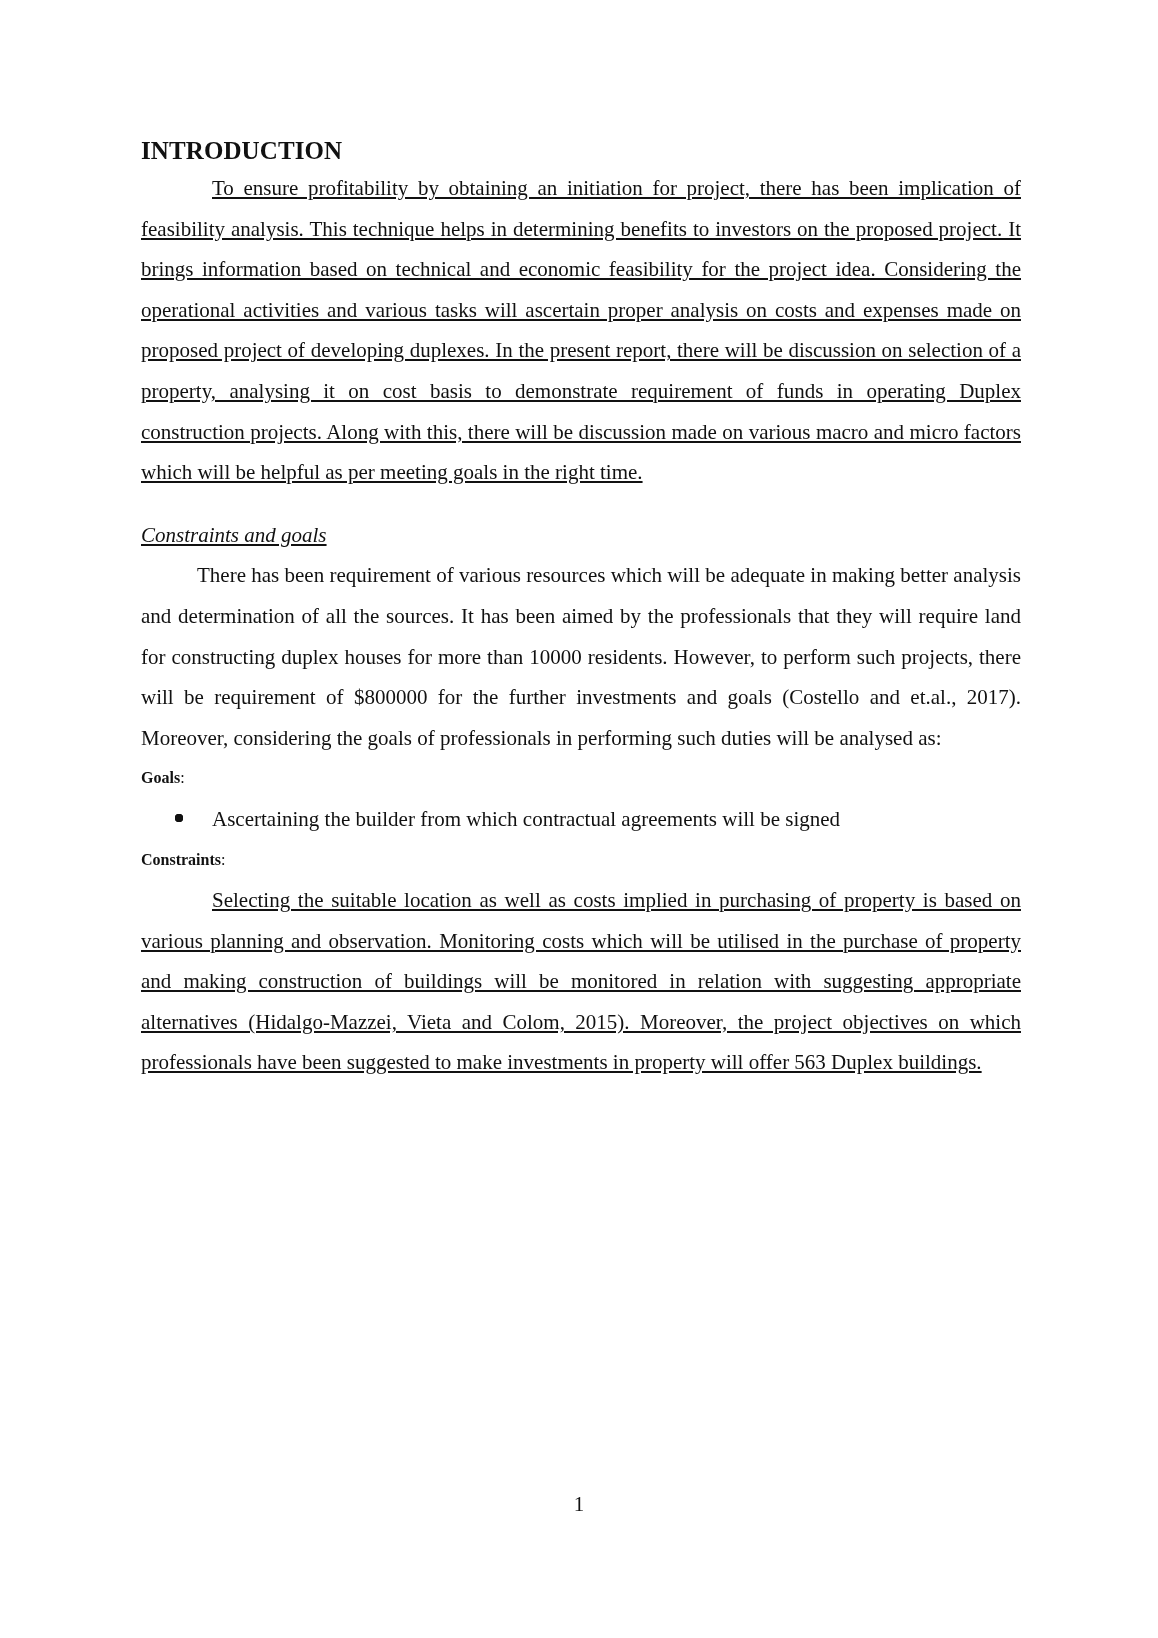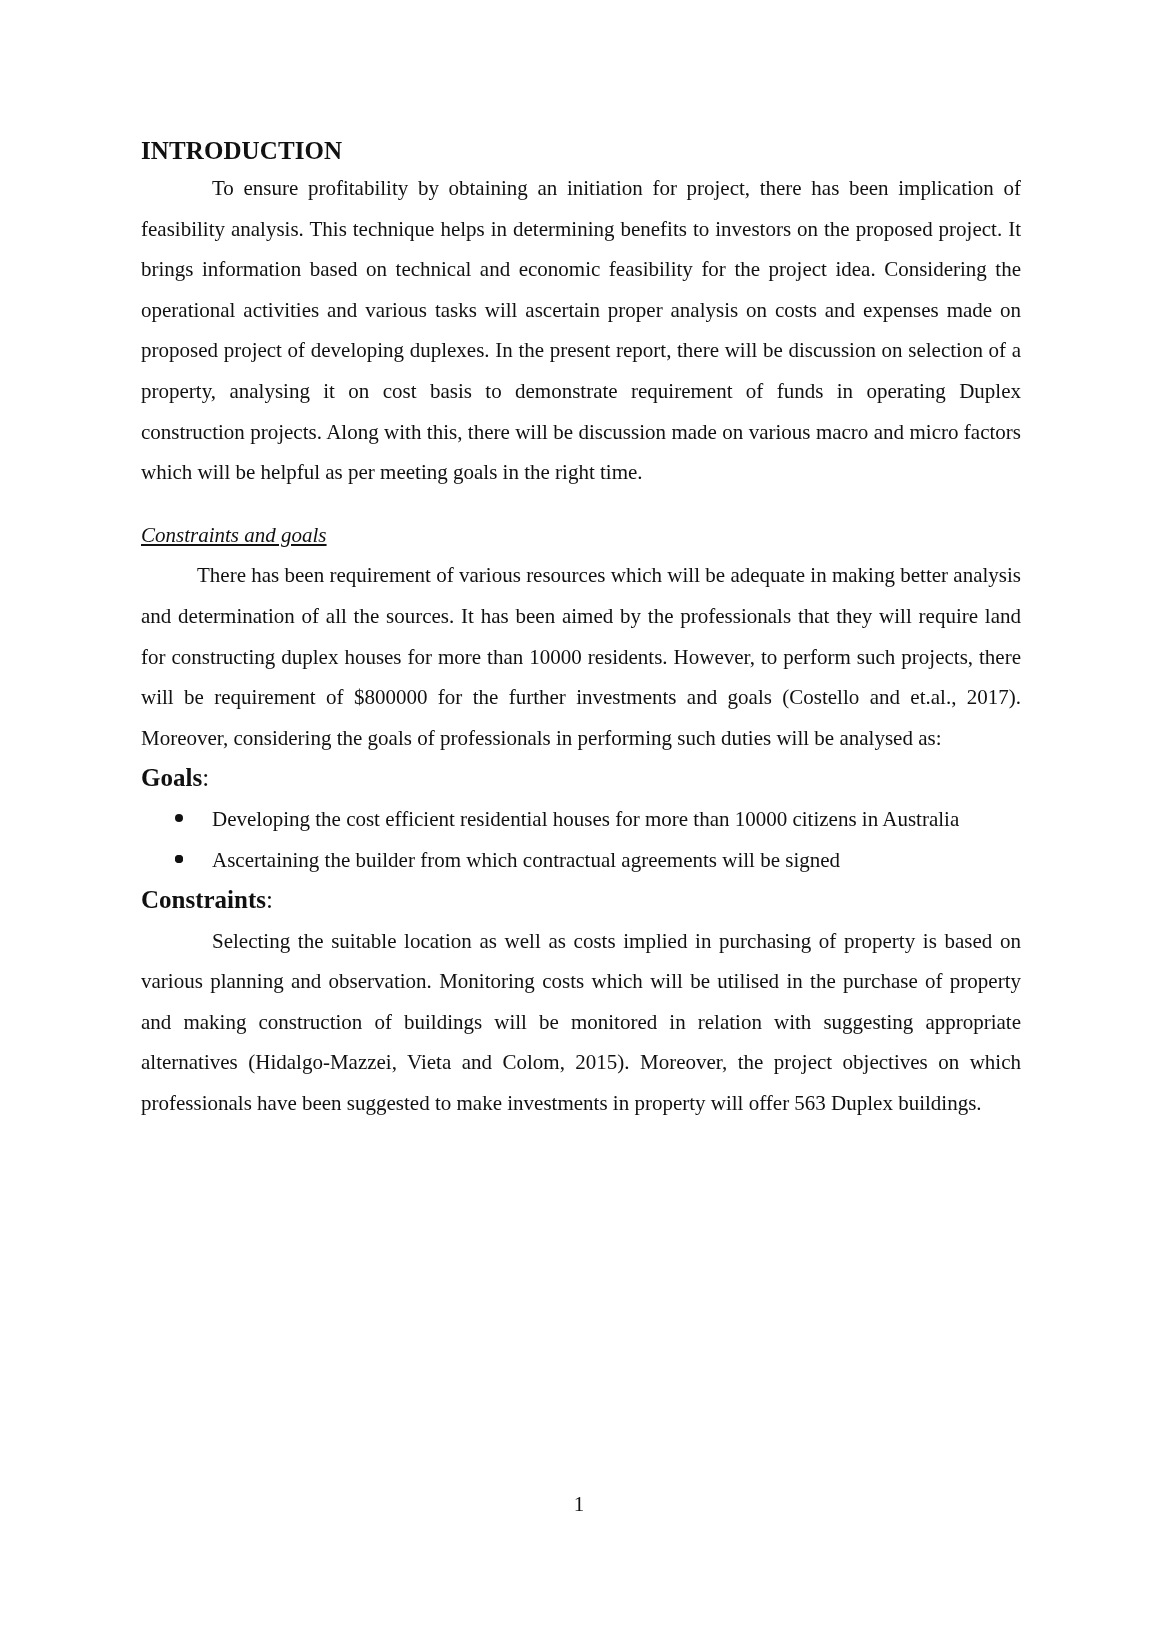--- a/index.html
+++ b/index.html
@@ -27,32 +27,32 @@
     margin: 0;
     line-height: 34px;
     letter-spacing: 0.1px;
   }
   .para {
     font-size: 21px;
     line-height: 40.6px;
     text-align: justify;
     margin: 0;
   }
-  .para.indent-lg { text-indent: 71px; }
+  .para.indent-lg { text-indent: 71px; text-decoration: underline; }
   .para.indent-sm { text-indent: 56px; }
   .subheading {
     font-size: 21px;
     line-height: 40.6px;
     text-decoration: underline;
     margin: 0;
     margin-top: 22px;
     font-style: italic;
   }
   .label-line {
-    font-size: 25px;
+    font-size: 16px;
     line-height: 40.6px;
     margin: 0;
   }
   .label-line b { font-weight: bold; }
   ul.goals {
     list-style: none;
     margin: 0;
     padding: 0;
   }
   ul.goals li {
@@ -90,21 +90,20 @@
 
   <p class="subheading">Constraints and goals</p>
 
   <p class="para indent-sm">There has been requirement of various resources which will be adequate in making better analysis and determination of all the sources. It has been aimed by the professionals that they will require land for constructing duplex houses for more than 10000 residents. However, to perform such projects, there will be requirement of $800000 for the further investments and goals (Costello and et.al., 2017). Moreover, considering the goals of professionals in performing such duties will be analysed as:</p>
 
   <p class="label-line"><b>Goals</b><span>:</span></p>
 
   <ul class="goals">
     <li>
       <span class="bullet"></span>
-      <span>Developing the cost efficient residential houses for more than 10000 citizens in Australia</span>
     </li>
     <li>
       <span class="bullet"></span>
     </li>
     <li>
       <span class="bullet"></span>
       <span>Ascertaining the builder from which contractual agreements will be signed</span>
     </li>
   </ul>
 

